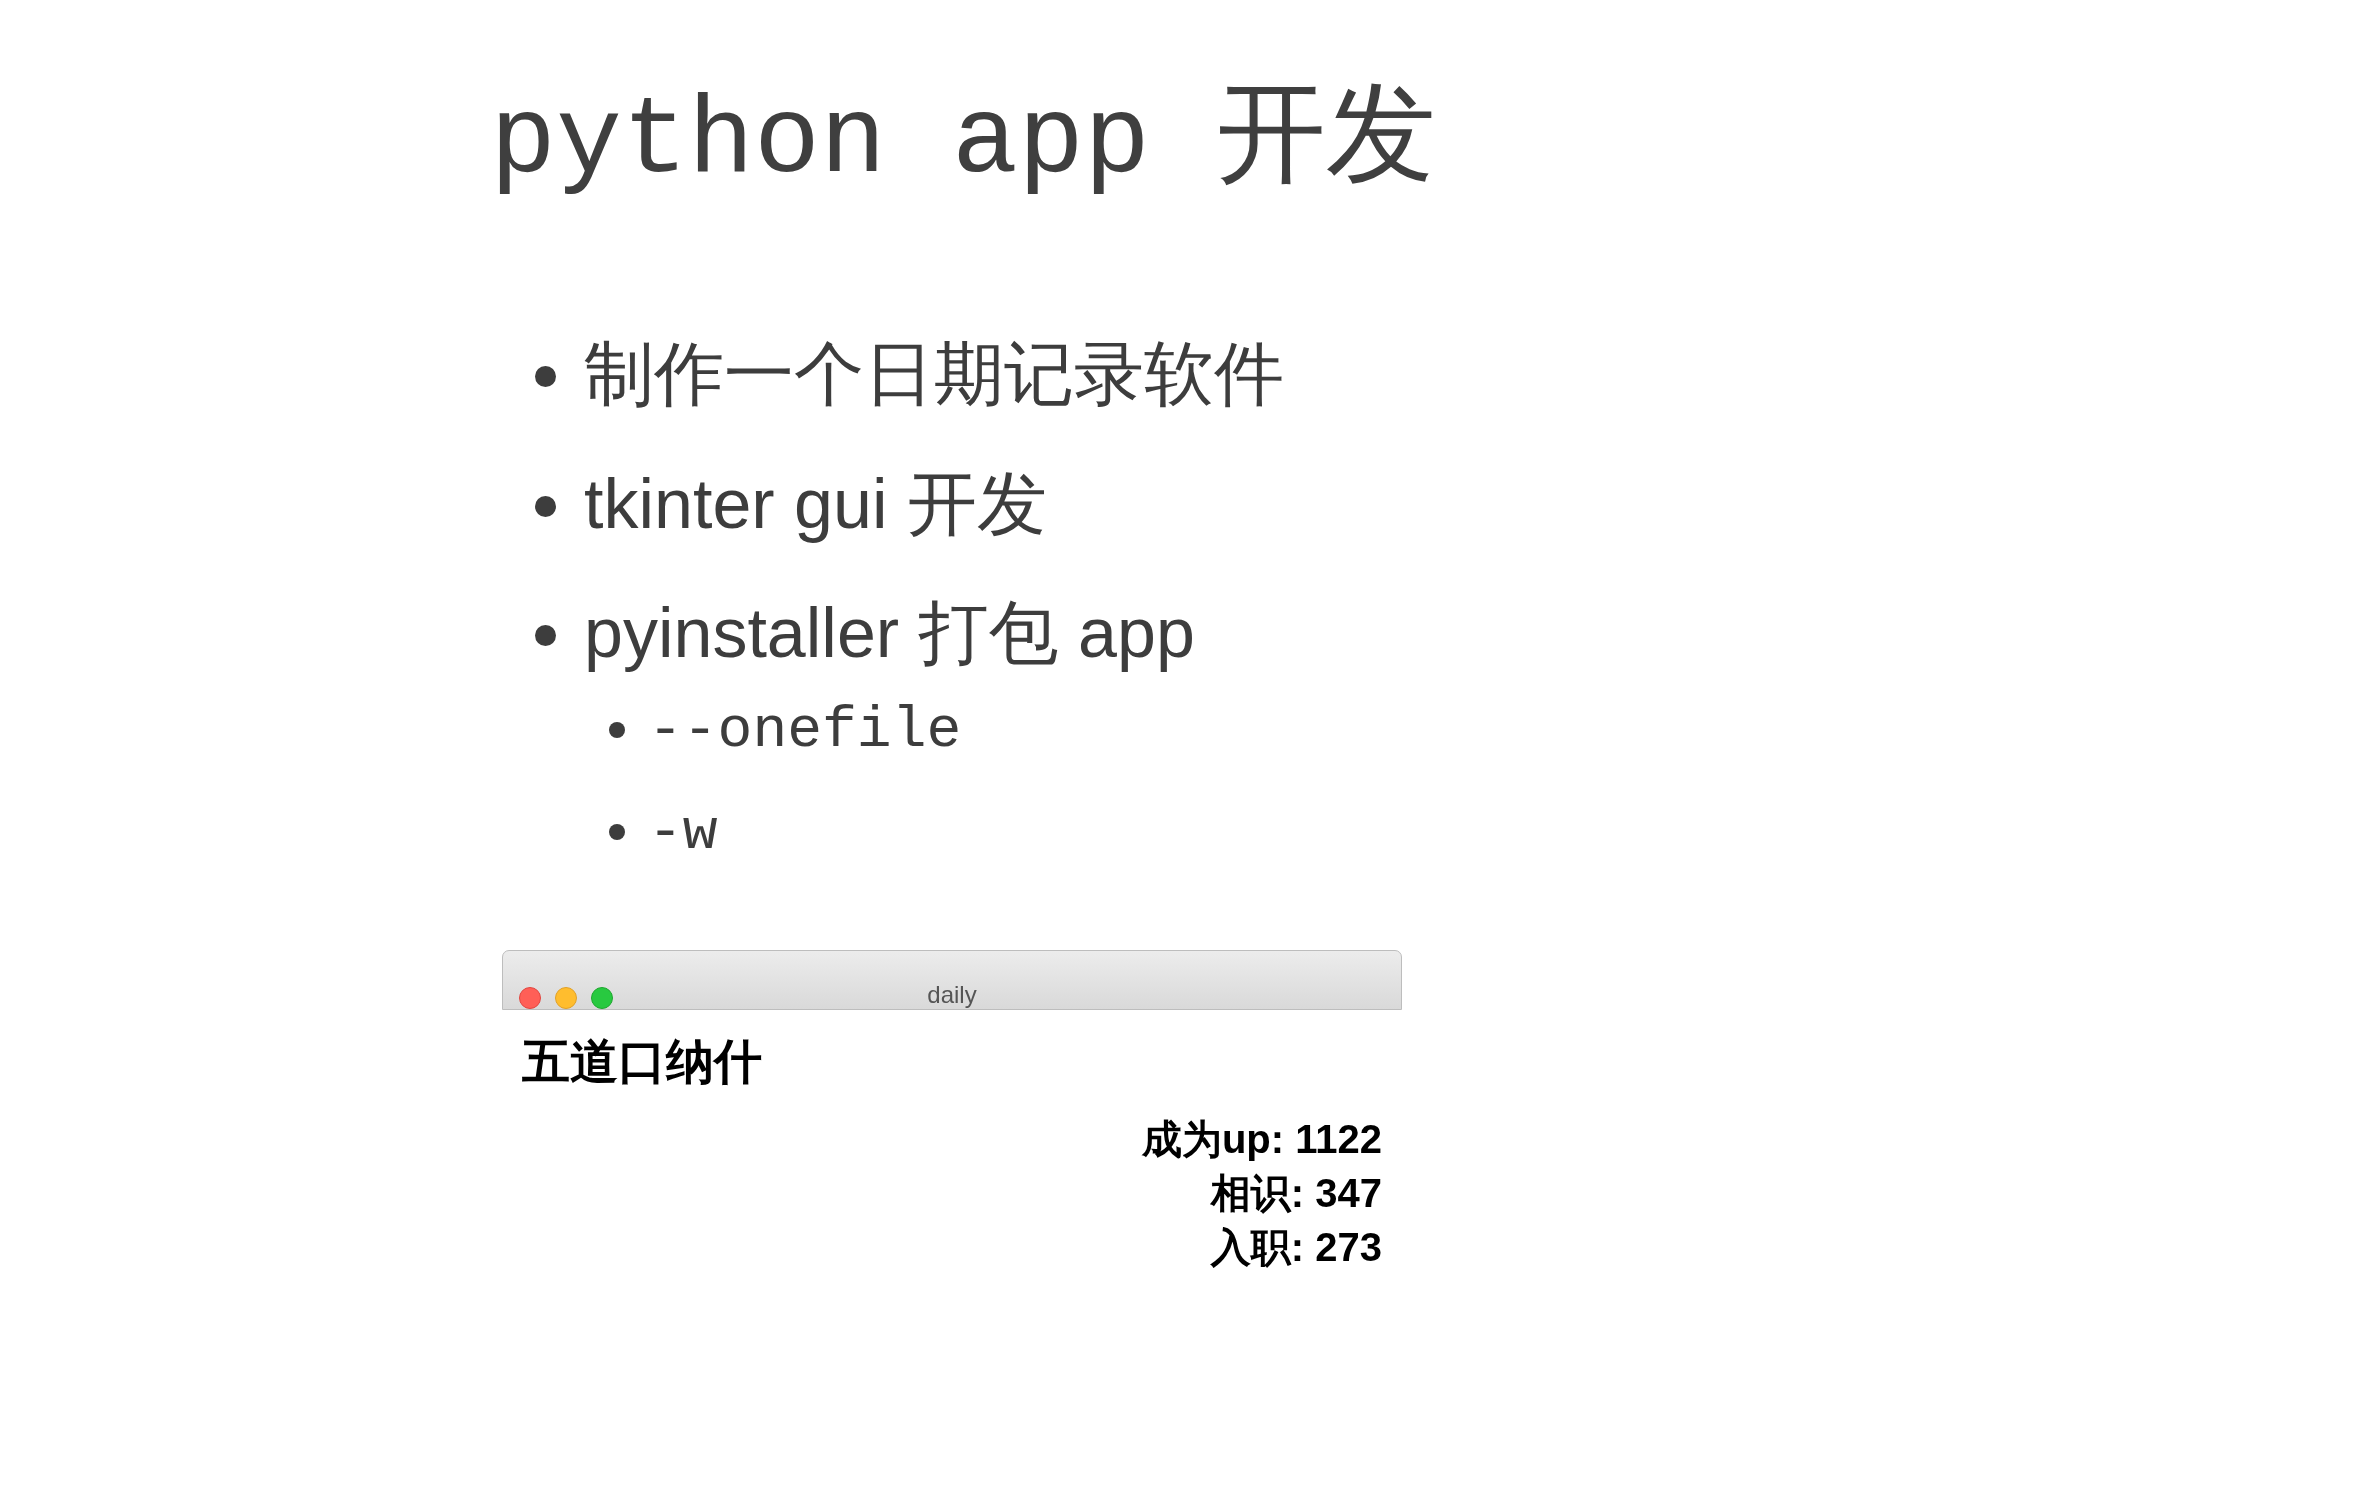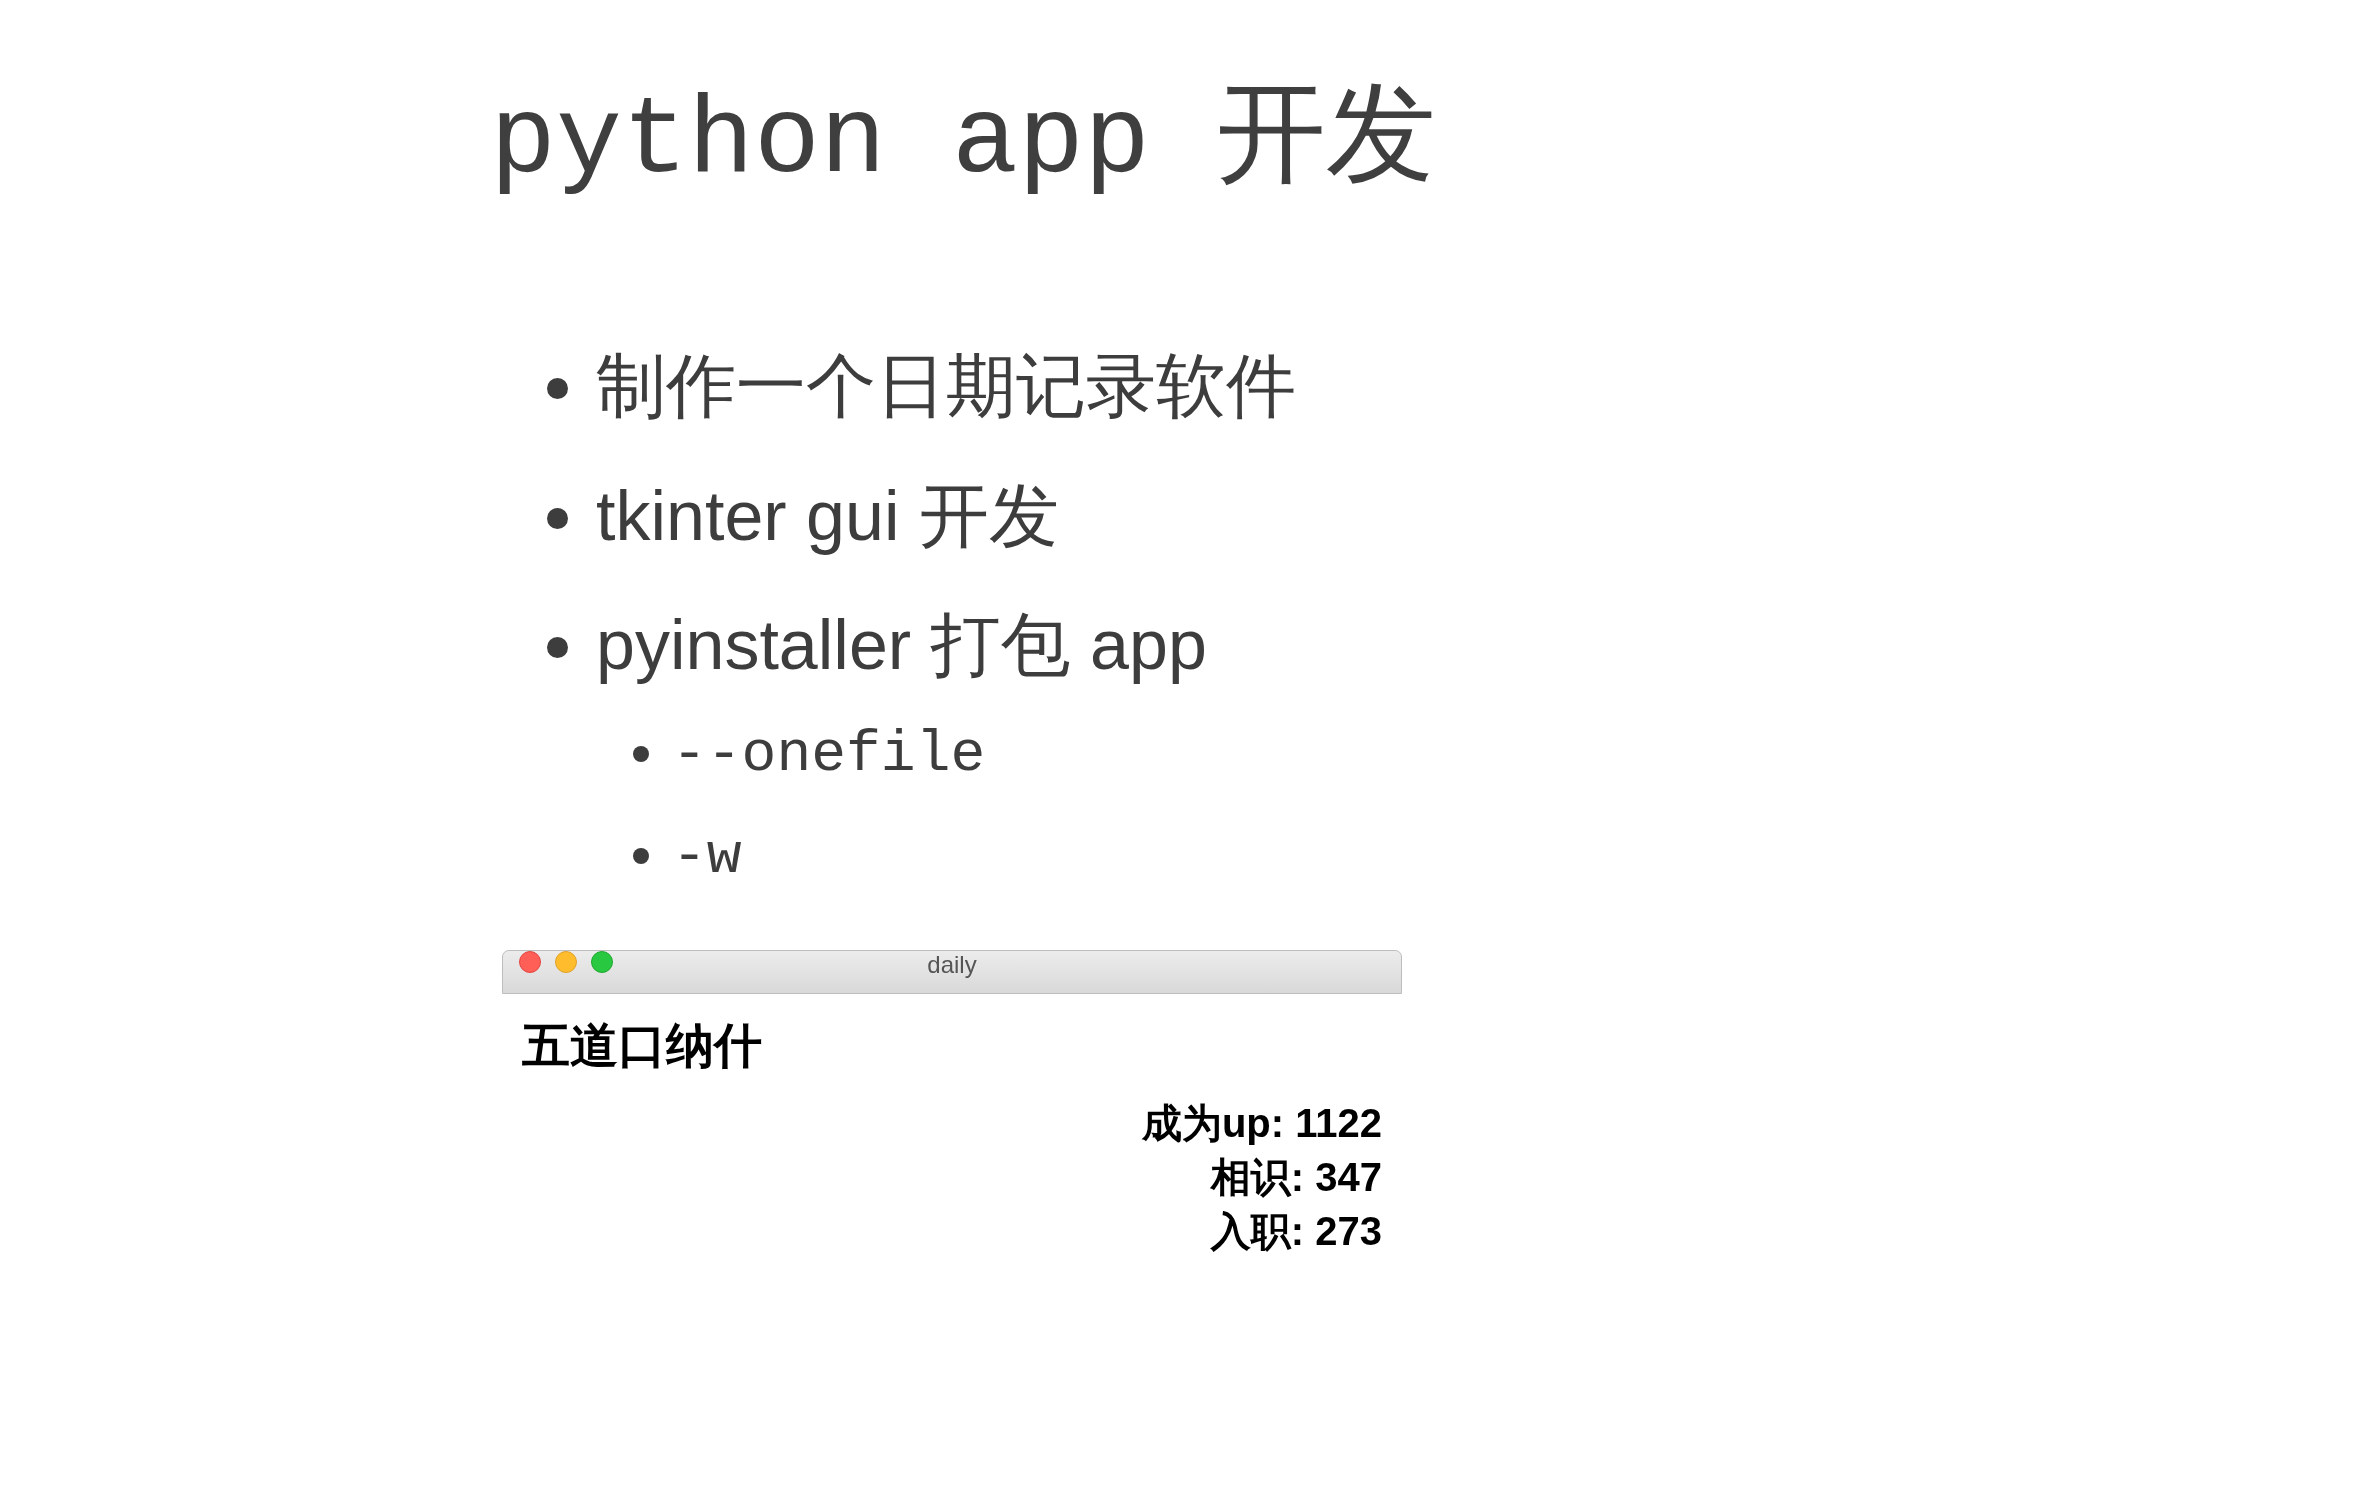--- a/index.html
+++ b/index.html
@@ -29,21 +29,21 @@
   .list {
     position: absolute;
     left: 520px;
     top: 320px;
     font-size: 70px;
     line-height: 1.45;
     color: #3d3d3d;
   }
   .list ul {
     list-style: disc;
-    margin: 16px;
+    margin: 4px;
     padding-left: 60px;
   }
   .list > ul > li {
     margin-bottom: 28px;
   }
   .sublist {
     list-style: disc;
     margin: 22px 0 0 0;
     padding-left: 100px;
     font-size: 58px;
@@ -57,26 +57,26 @@
   .app-window {
     position: absolute;
     left: 502px;
     top: 950px;
     width: 900px;
     background: #ffffff;
     box-shadow: none;
     font-family: "Helvetica Neue", "PingFang SC", Arial, sans-serif;
   }
   .titlebar {
-    height: 44px;
+    height: 60px;
     background: linear-gradient(#ececec, #d9d9d9);
     border: 1px solid #bdbdbd;
     border-radius: 7px 7px 0 0;
     display: flex;
-    align-items: flex-start;
+    align-items: flex-end;
     position: relative;
     box-sizing: border-box;
   }
   .traffic-lights {
     display: flex;
     align-items: center;
     gap: 14px;
     margin-left: 16px;
   }
   .tl {

